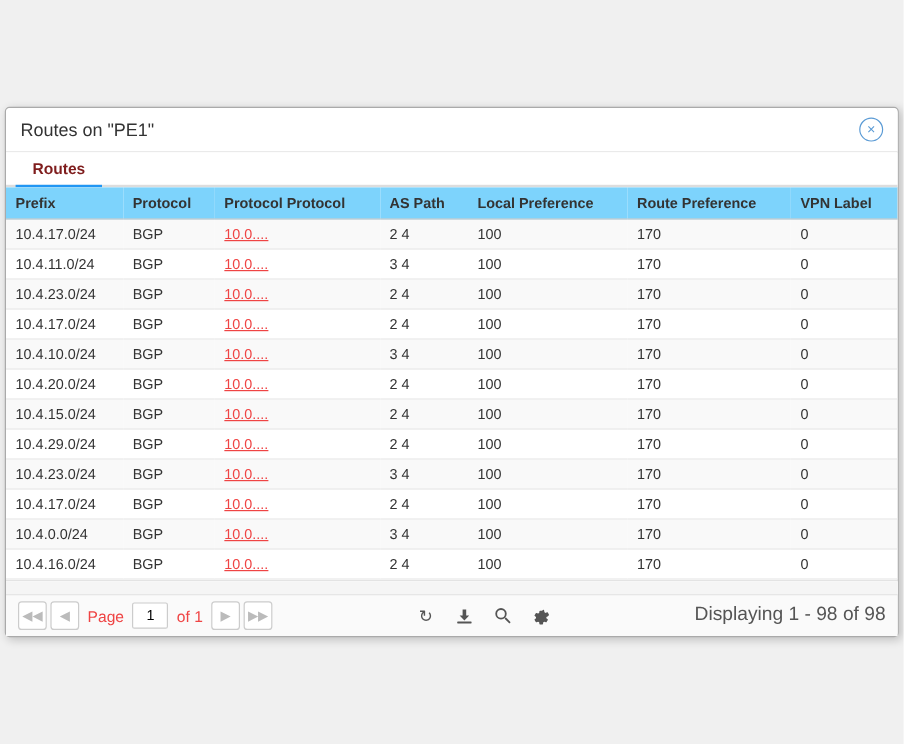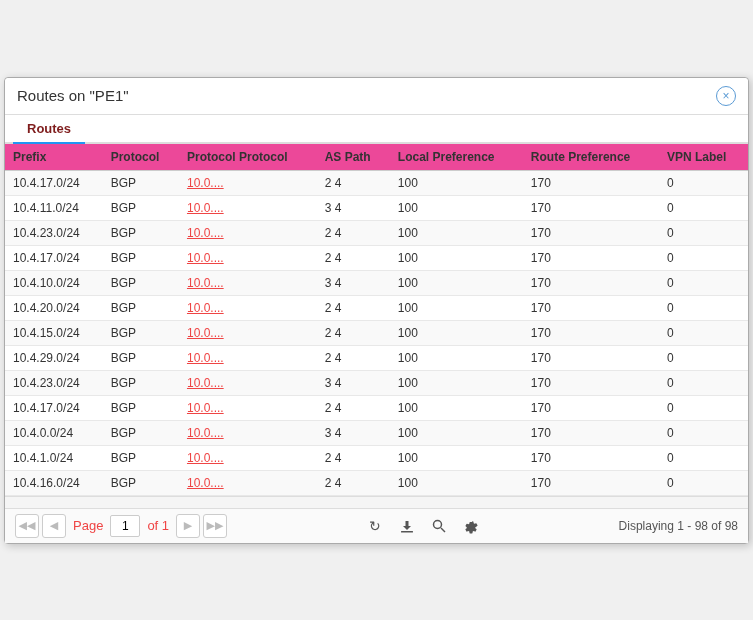--- a/index.html
+++ b/index.html
@@ -72,21 +72,21 @@
       overflow-y: auto;
       overflow-x: auto;
       flex: 1;
     }
     table {
       width: 100%;
       border-collapse: collapse;
       min-width: 700px;
     }
     thead tr {
-      background: #ec4899;
+      background: #7dd3fc;
     }
     thead th {
       text-align: left;
       padding: 6px 8px;
       font-weight: bold;
       color: #333;
       font-size: 12px;
       border-bottom: 1px solid #ccc;
       white-space: normal;
       vertical-align: bottom;
@@ -170,21 +170,21 @@
       width: 24px;
       height: 24px;
       cursor: pointer;
       display: flex;
       align-items: center;
       justify-content: center;
       color: #555;
       font-size: 14px;
     }
     .pagination-right {
-      font-size: 12px;
+      font-size: 16px;
       color: #555;
     }
     .table-wrapper {
       position: relative;
       flex: 1;
       overflow: hidden;
     }
     .table-scroll {
       overflow-y: scroll;
       overflow-x: hidden;
@@ -313,29 +313,20 @@
               <td>2 4</td>
               <td>100</td>
               <td>170</td>
               <td>0</td>
             </tr>
             <tr>
               <td>10.4.0.0/24</td>
               <td>BGP</td>
               <td class="nexthop">10.0....</td>
               <td>3 4</td>
-              <td>100</td>
-              <td>170</td>
-              <td>0</td>
-            </tr>
-            <tr>
-              <td>10.4.1.0/24</td>
-              <td>BGP</td>
-              <td class="nexthop">10.0....</td>
-              <td>2 4</td>
               <td>100</td>
               <td>170</td>
               <td>0</td>
             </tr>
             <tr>
               <td>10.4.16.0/24</td>
               <td>BGP</td>
               <td class="nexthop">10.0....</td>
               <td>2 4</td>
               <td>100</td>

